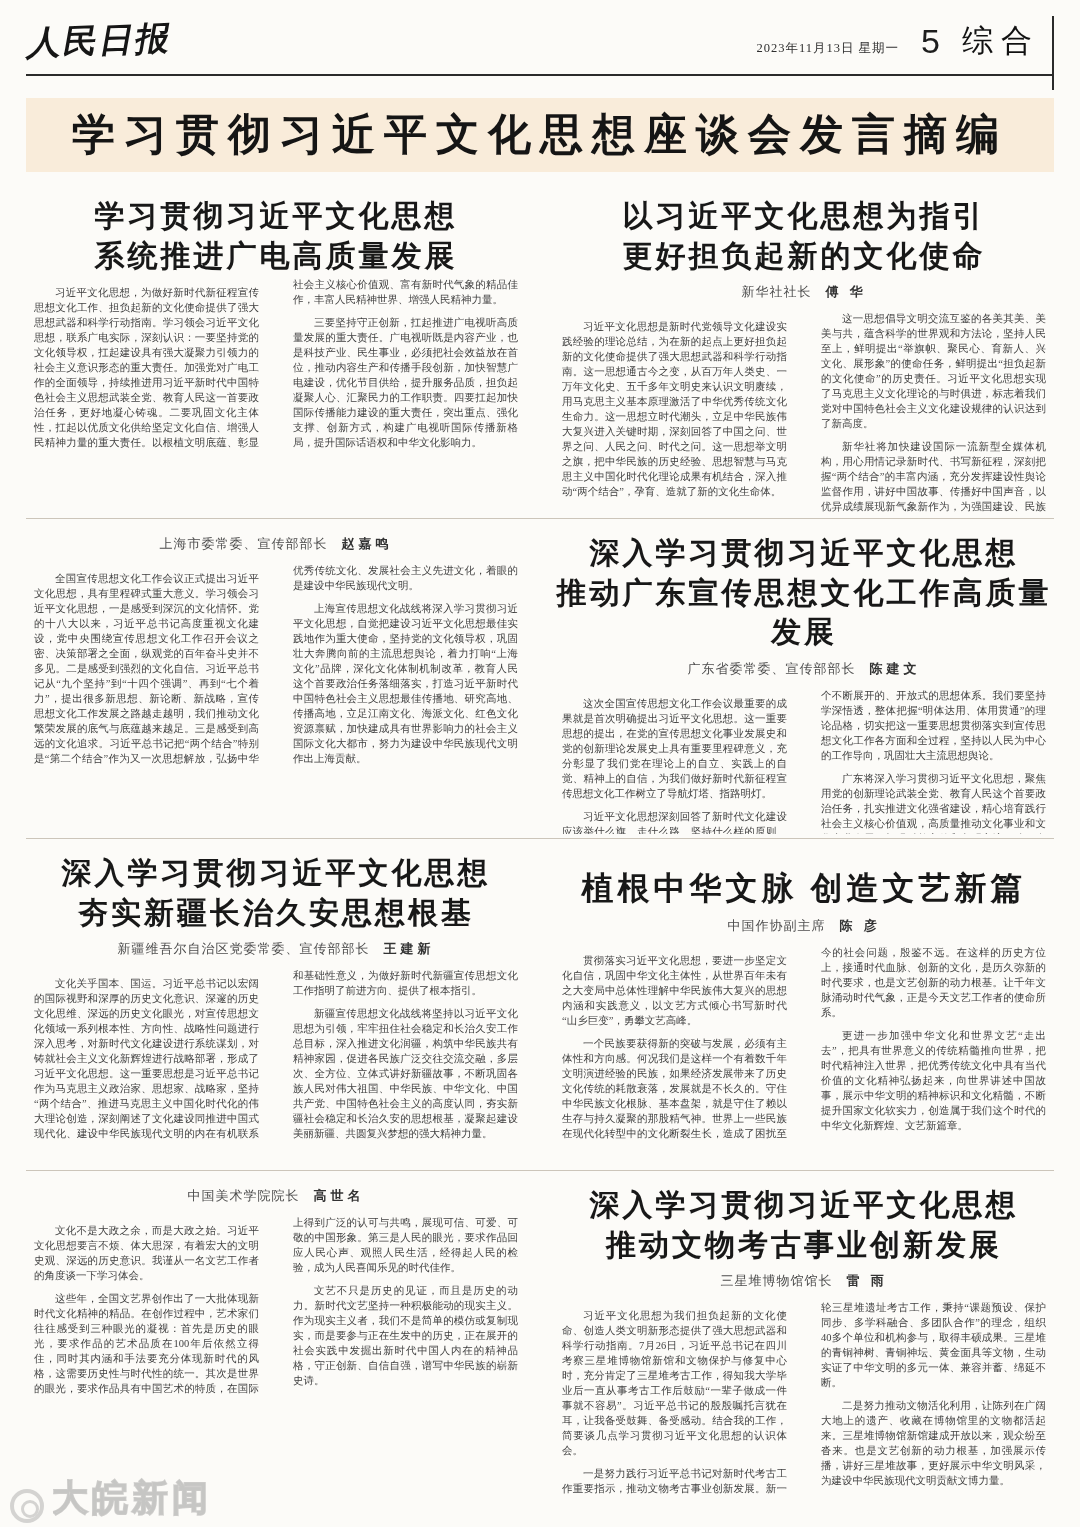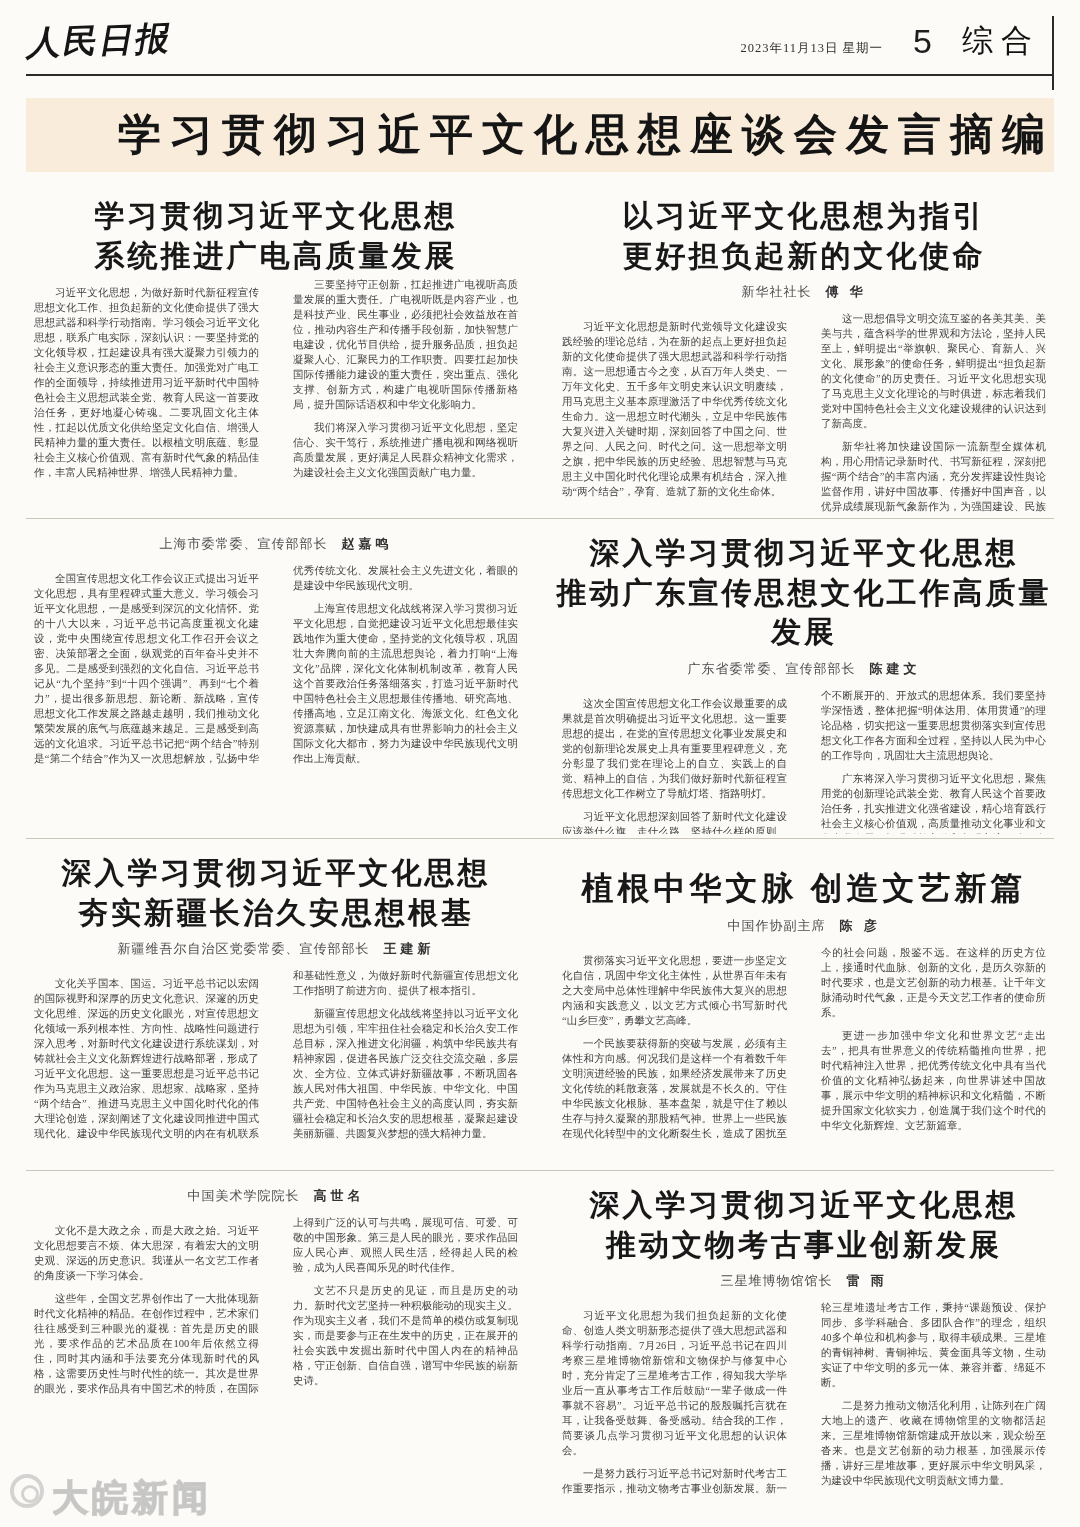--- a/index.html
+++ b/index.html
@@ -14,32 +14,32 @@
     box-sizing:border-box;padding:12px 26px 0 26px;
   }
   
   .hdr{position:relative;height:62px;border-bottom:2px solid #2b2b2b;}
   .masthead{
     position:absolute;left:2px;top:6px;
     font-size:34px;font-weight:900;color:#161616;
     font-family:"DejaVu Serif",serif;
     transform:skew(-10deg,-2deg);letter-spacing:2px;
   }
-  .hdr-right{position:absolute;right:14px;top:8px;display:flex;align-items:center;gap:30px;}
+  .hdr-right{position:absolute;right:14px;top:8px;display:flex;align-items:center;gap:22px;}
   .hdr-date{font-size:12.5px;color:#2e2e2e;letter-spacing:1px;padding-top:14px;}
   .hdr-pageno{font-size:34px;color:#1d1d1d;font-family:"Liberation Sans",sans-serif;}
   .hdr-section{
     font-size:31px;font-weight:400;color:#111;letter-spacing:8px;
     font-family:"Liberation Sans",sans-serif;
   }
   .hdr-vrule{position:absolute;right:0;top:4px;width:2px;height:74px;background:#2b2b2b;}
   
   .banner{
     margin:22px 0 10px 0;height:74px;background:#f9ecda;
-    display:flex;align-items:center;justify-content:flex-end;
+    display:flex;align-items:center;justify-content:center;
   }
   .banner h1{
     margin:0;font-size:43px;font-weight:900;color:#151515;
     letter-spacing:9px;font-family:"Liberation Sans",sans-serif;
   }
   
   .rows{position:relative;}
   .row{display:flex;gap:28px;padding:10px 0 4px 0;box-sizing:border-box;}
   .row + .row{border-top:1px solid #ccc5ba;}
   .row1{height:336px;justify-content:space-between;}
@@ -61,21 +61,21 @@
   .byline .name{margin-left:14px;font-weight:700;color:#333;letter-spacing:4px;}
   .body{
     flex:1;overflow:hidden;
     column-count:2;column-gap:18px;
     font-size:10.5px;line-height:15px;text-align:justify;color:#3f3f3f;
   }
   .body p{margin:8px;text-indent:2em;}
   
   .wm{
     position:absolute;left:10px;bottom:4px;z-index:5;
-    display:flex;align-items:flex-start;gap:8px;opacity:.55;pointer-events:none;
+    display:flex;align-items:flex-end;gap:8px;opacity:.55;pointer-events:none;
   }
   .wm-logo{
     width:34px;height:34px;border-radius:50%;
     border:4px solid rgba(120,120,120,.55);box-sizing:border-box;
     position:relative;
   }
   .wm-logo:after{
     content:"";position:absolute;left:7px;top:7px;width:12px;height:12px;
     border-radius:50%;border:3px solid rgba(120,120,120,.55);
   }
@@ -107,21 +107,20 @@
 
   <div class="rows">
 
     <div class="row row1">
       <article class="art">
         <h2 class="headline h-two">学习贯彻习近平文化思想
 系统推进广电高质量发展</h2>
         <div class="body">
             <p>习近平文化思想，为做好新时代新征程宣传思想文化工作、担负起新的文化使命提供了强大思想武器和科学行动指南。学习领会习近平文化思想，联系广电实际，深刻认识：一要坚持党的文化领导权，扛起建设具有强大凝聚力引领力的社会主义意识形态的重大责任。加强党对广电工作的全面领导，持续推进用习近平新时代中国特色社会主义思想武装全党、教育人民这一首要政治任务，更好地凝心铸魂。二要巩固文化主体性，扛起以优质文化供给坚定文化自信、增强人民精神力量的重大责任。以根植文明底蕴、彰显社会主义核心价值观、富有新时代气象的精品佳作，丰富人民精神世界、增强人民精神力量。</p>
             <p>三要坚持守正创新，扛起推进广电视听高质量发展的重大责任。广电视听既是内容产业，也是科技产业、民生事业，必须把社会效益放在首位，推动内容生产和传播手段创新，加快智慧广电建设，优化节目供给，提升服务品质，担负起凝聚人心、汇聚民力的工作职责。四要扛起加快国际传播能力建设的重大责任，突出重点、强化支撑、创新方式，构建广电视听国际传播新格局，提升国际话语权和中华文化影响力。</p>
-            <p>我们将深入学习贯彻习近平文化思想，坚定信心、实干笃行，系统推进广播电视和网络视听高质量发展，更好满足人民群众精神文化需求，为建设社会主义文化强国贡献广电力量。</p>
           </div>
       </article>
       <article class="art">
         <h2 class="headline h-two">以习近平文化思想为指引
 更好担负起新的文化使命</h2>
         <div class="byline">
           <span>新华社社长</span><span class="name">傅  华</span>
         </div>
         <div class="body">
             <p>习近平文化思想是新时代党领导文化建设实践经验的理论总结，为在新的起点上更好担负起新的文化使命提供了强大思想武器和科学行动指南。这一思想通古今之变，从百万年人类史、一万年文化史、五千多年文明史来认识文明赓续，用马克思主义基本原理激活了中华优秀传统文化生命力。这一思想立时代潮头，立足中华民族伟大复兴进入关键时期，深刻回答了中国之问、世界之问、人民之问、时代之问。这一思想举文明之旗，把中华民族的历史经验、思想智慧与马克思主义中国化时代化理论成果有机结合，深入推动“两个结合”，孕育、造就了新的文化生命体。</p>

